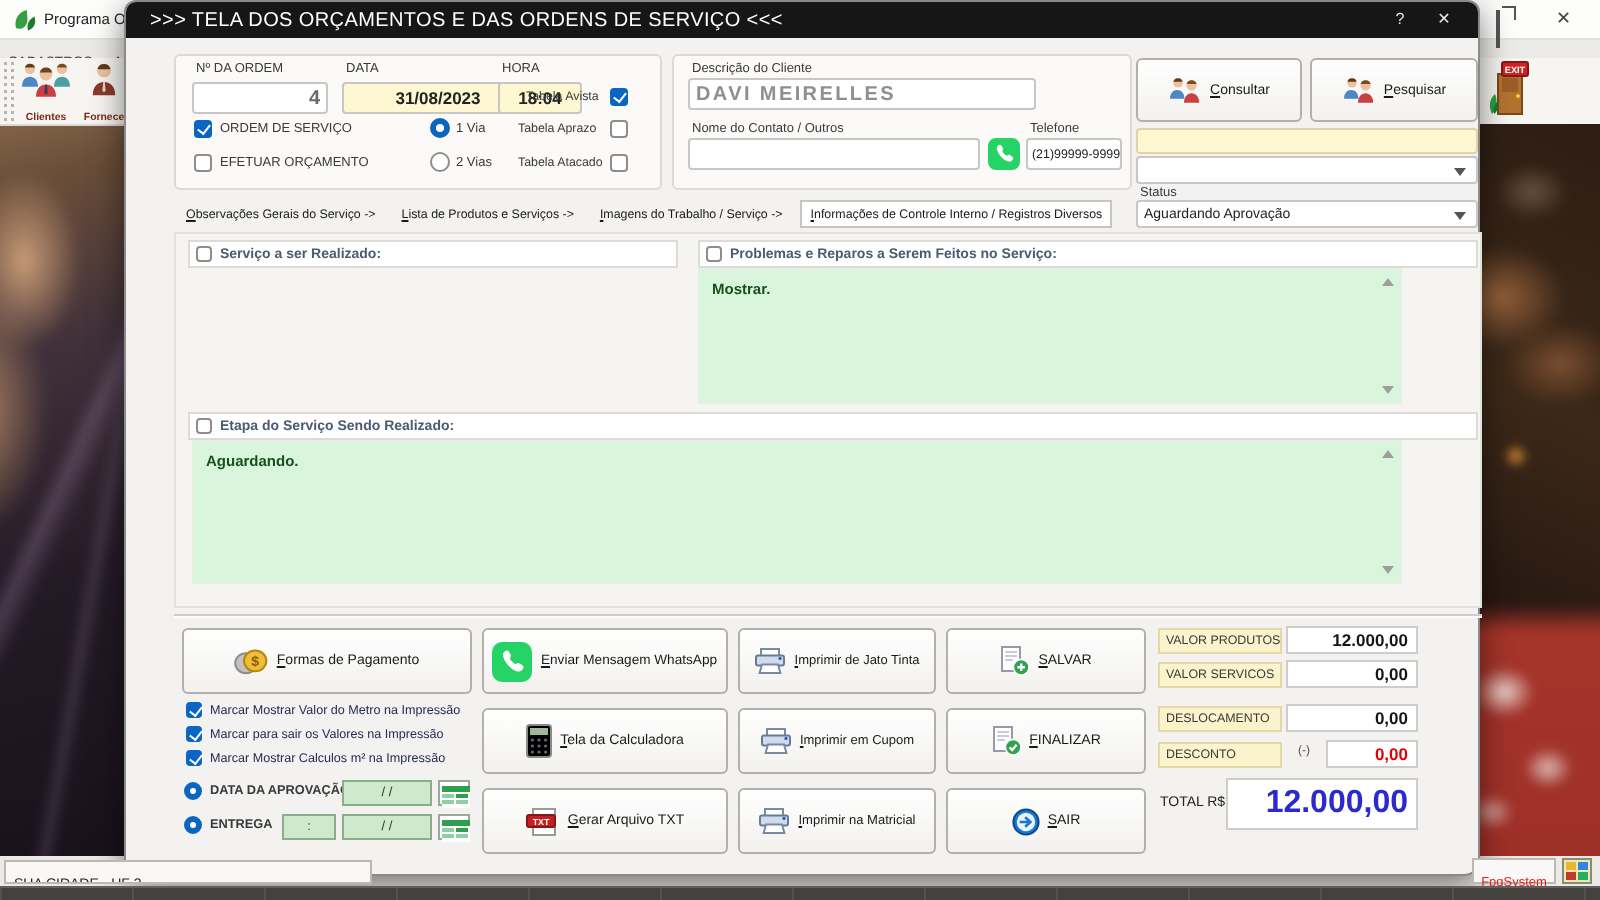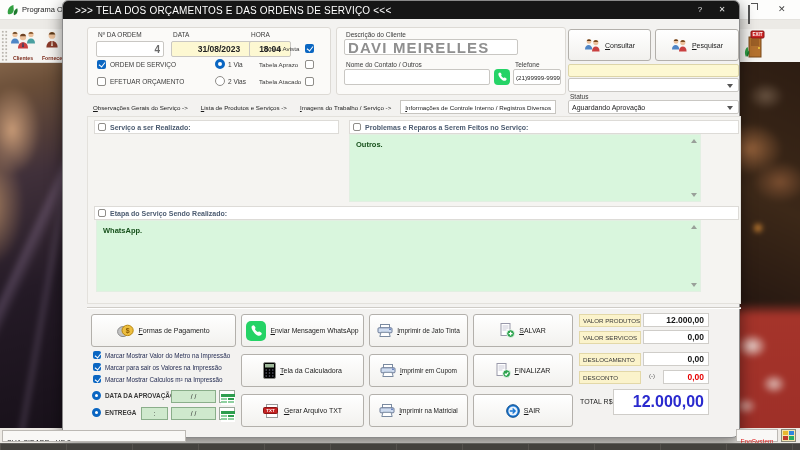--- a/index.html
+++ b/index.html
@@ -177,21 +177,21 @@
 
     <span class="cb off" style="left:34px;top:76px"></span>
     <span class="lbl" style="left:47px;top:77px">EFETUAR ORÇAMENTO</span>
     <span class="rd" style="left:152px;top:75px"></span>
     <span class="lbl" style="left:165px;top:77px">2 Vias</span>
     <span class="lbl" style="left:196px;top:77px;font-size:6.2px">Tabela Atacado</span>
     <span class="cb off" style="left:242px;top:76px"></span>
 
     <div class="panel" style="left:273px;top:26px;width:230px;height:68px"></div>
     <span class="lbl" style="left:283px;top:30px">Descrição do Cliente</span>
-    <div class="inp" style="left:281px;top:38px;width:174px;height:16px;font-size:15px;font-weight:bold;color:#8f8f8f;letter-spacing:1.2px">
+    <div class="inp" style="left:281px;top:38px;width:174px;height:16px;font-size:10px;font-weight:bold;color:#8f8f8f;letter-spacing:1.2px">
         <span>DAVI MEIRELLES</span>
       </div>
     <span class="lbl" style="left:283px;top:60px">Nome do Contato / Outros</span>
     <div class="inp" style="left:281px;top:68px;width:146px;height:16px">
         <span></span>
       </div>
     <svg class="abs" style="left:431px;top:68px" width="16" height="16" viewBox="0 0 20 20">
       <rect width="20" height="20" rx="5" fill="#25d366"></rect>
       <path d="M6 5c1-1 2-1 2.5 0l.8 1.2c.4.7.2 1.4-.4 1.9.6 1.4 1.6 2.4 3 3 .5-.6 1.2-.8 1.9-.4l1.2.8c1 .5 1 1.5 0 2.5-1.4 1.4-3.8.8-6.2-1.6S4.6 6.4 6 5z" fill="#fff"></path>
     </svg>
@@ -253,31 +253,31 @@
     <div class="strip" style="left:31px;top:119px;width:245px">
       <span class="cb off" style="left:3px;top:2px;width:8px;height:8px"></span>
       <span class="stript">Serviço a ser Realizado:</span>
     </div>
 
     <div class="strip" style="left:286px;top:119px;width:390px">
       <span class="cb off" style="left:3px;top:2px;width:8px;height:8px"></span>
       <span class="stript">Problemas e Reparos a Serem Feitos no Serviço:</span>
     </div>
     <div class="ta" style="left:286px;top:133px;width:352px;height:68px">
-      <span class="tatext">Outros.</span>
+      <span class="tatext">Mostrar.</span>
       <span class="sa u" style="right:3px;top:4px"></span>
       <span class="sa d" style="right:3px;bottom:4px"></span>
     </div>
 
     <div class="strip" style="left:31px;top:205px;width:645px">
       <span class="cb off" style="left:3px;top:2px;width:8px;height:8px"></span>
       <span class="stript">Etapa do Serviço Sendo Realizado:</span>
     </div>
     <div class="ta" style="left:33px;top:219px;width:605px;height:72px">
-      <span class="tatext">WhatsApp.</span>
+      <span class="tatext">Aguardando.</span>
       <span class="sa u" style="right:3px;top:4px"></span>
       <span class="sa d" style="right:3px;bottom:4px"></span>
     </div>
 
     <div class="abs" style="left:24px;top:306px;width:654px;height:2px;border-top:1px solid #cfccc7;border-bottom:1px solid #fff"></div>
 
     <div class="btn" style="left:28px;top:313px;width:145px;height:33px">
       <svg width="17" height="14" viewBox="0 0 17 14">
         <ellipse cx="6" cy="7.6" rx="5.4" ry="5" fill="#c2c2c2" stroke="#8d8d8d"></ellipse>
         <ellipse cx="10.6" cy="6.4" rx="5.6" ry="5.2" fill="#edbe3e" stroke="#b8860b"></ellipse>

